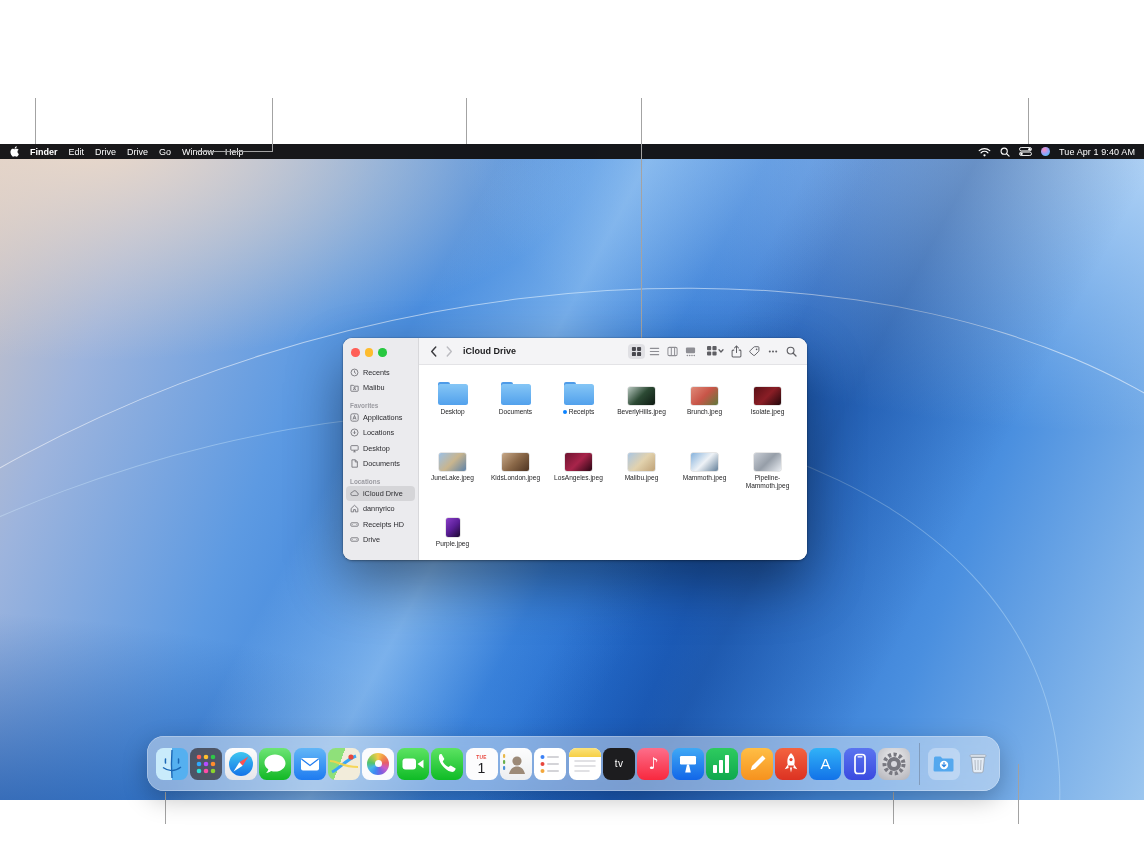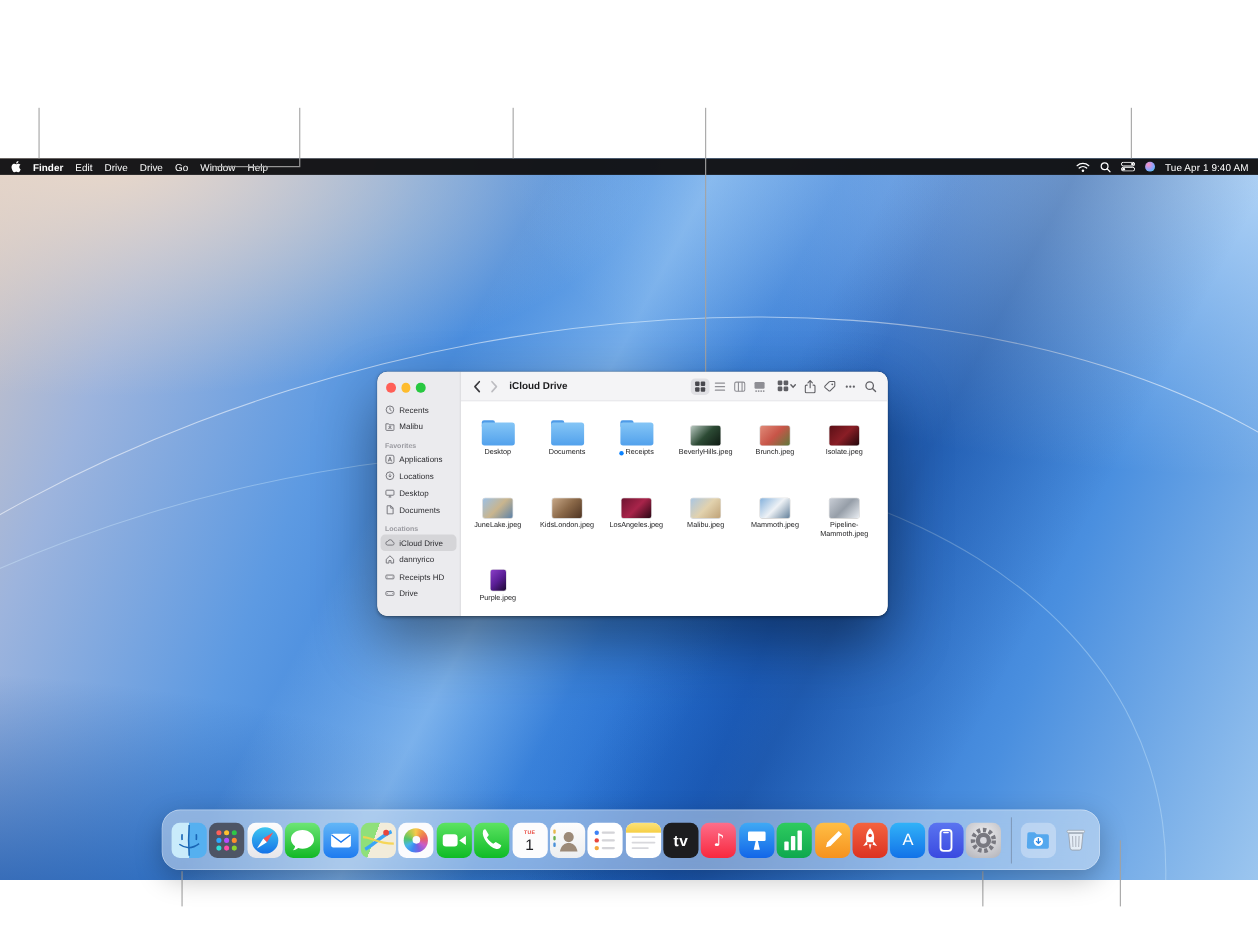--- a/index.html
+++ b/index.html
@@ -87,21 +87,21 @@
   .di{width:32px;height:32px;border-radius:7.5px;flex:0 0 auto;position:relative;overflow:hidden;
       display:flex;align-items:center;justify-content:center;}
   .di svg{display:block;}
   .dock-divider{width:1px;height:42px;background:rgba(60,60,70,0.28);margin:0 6px;flex:0 0 auto;}
   .photos-wheel{width:22px;height:22px;border-radius:50%;position:relative;
      background:conic-gradient(#f7c94b,#f09048,#e85f66,#c95dc9,#7a5fe0,#3f87f2,#46b6e8,#55c46a,#aacb4e,#f7c94b);}
   .photos-wheel::after{content:"";position:absolute;left:7.5px;top:7.5px;width:7px;height:7px;border-radius:50%;background:#fbfbfd;}
   .cal{flex-direction:column;line-height:1;}
   .cal-wd{font-size:4.8px;color:#e8463c;font-weight:700;letter-spacing:0.3px;margin-top:4px;}
   .cal-day{font-size:14px;color:#202024;font-weight:400;margin-top:1px;}
-  .tv-glyph{color:#fff;font-size:14px;font-weight:700;letter-spacing:0.5px;}
+  .tv-glyph{color:#fff;font-size:10px;font-weight:400;letter-spacing:0.5px;}
   .mnote{color:#fff;font-size:16px;font-family:"DejaVu Sans",sans-serif;}
   .as-glyph{color:#fff;font-size:15px;font-weight:400;}
 </style>
 </head>
 <body>
 
 <div class="canvas">
 
   <div class="desktop">
     <div class="wcurve c1"></div>

